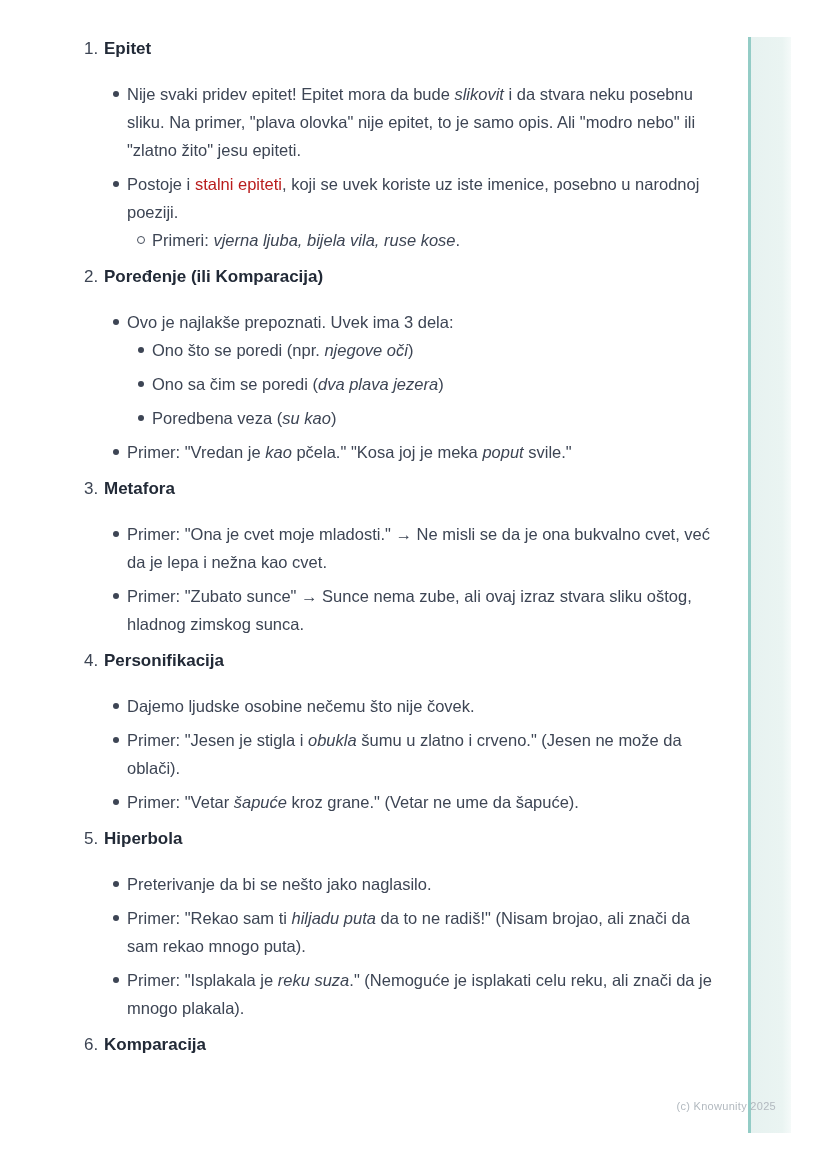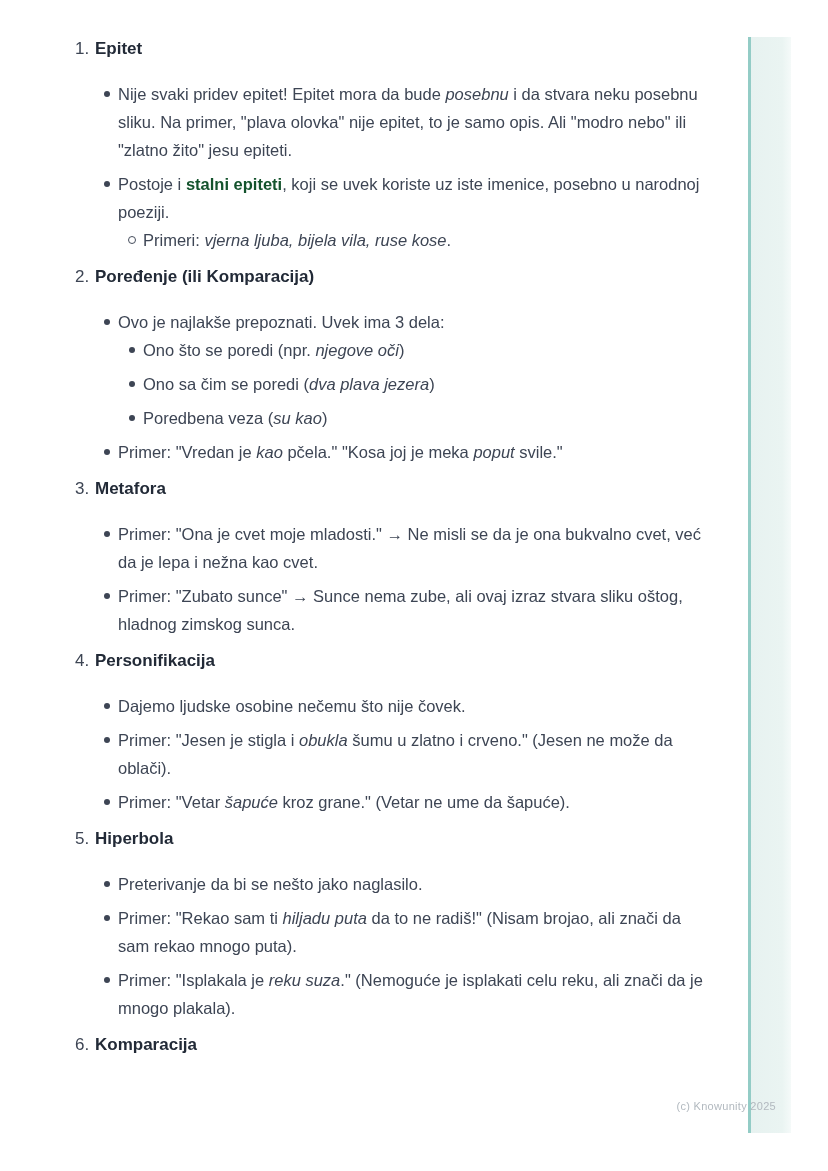--- a/index.html
+++ b/index.html
@@ -15,21 +15,21 @@
   .accent-bar {
     position: absolute;
     left: 748px; top: 37px;
     width: 40px; height: 1096px;
     border-left: 3px solid #93ccc6;
     background: linear-gradient(to right, #e7f2f0, #eaf4f2 78%, #f5faf9);
     z-index: 1;
   }
   .content {
     position: absolute;
-    left: 75px; top: 36px;
+    left: 84px; top: 36px;
     width: 640px;
     z-index: 2;
   }
   .sec { margin-top: 10px; }
   .sec:first-child { margin-top: 0; }
   .sec-h {
     font-size: 17px;
     line-height: 26px;
     margin: 0 0 18px 0;
     color: #3d4554;
@@ -56,40 +56,40 @@
   }
   .marker.circle {
     left: -15px; top: 10px;
     width: 8px; height: 8px;
     background: transparent;
     border: 1.5px solid #454d5c;
     box-sizing: border-box;
   }
   .txt { display: inline; }
   .it { font-style: italic; }
-  .bd { font-weight: 700; color: #14532d; }
+  .bd { font-weight: 400; color: #b91c1c; }
   .footer {
     position: absolute;
     top: 1100px; right: 52px;
     font-size: 11px;
     color: #b2b9bf;
     letter-spacing: 0.3px;
     z-index: 3;
   }
 </style>
 </head>
 <body>
 
 <div class="accent-bar"></div>
 
 <div class="content">
     <section class="sec">
       <div class="sec-h"><span class="num">1.</span><span class="ttl">Epitet</span></div>
       <ul class="lvl1">
-        <li><span class="marker"></span><span class="txt"><span>Nije svaki pridev epitet! Epitet mora da bude </span><span class="it">posebnu</span><span> i da stvara neku posebnu sliku. Na primer, "plava olovka" nije epitet, to je samo opis. Ali "modro nebo" ili "zlatno žito" jesu epiteti.</span></span></li>
+        <li><span class="marker"></span><span class="txt"><span>Nije svaki pridev epitet! Epitet mora da bude </span><span class="it">slikovit</span><span> i da stvara neku posebnu sliku. Na primer, "plava olovka" nije epitet, to je samo opis. Ali "modro nebo" ili "zlatno žito" jesu epiteti.</span></span></li>
         <li><span class="marker"></span><span class="txt"><span>Postoje i </span><span class="bd">stalni epiteti</span><span>, koji se uvek koriste uz iste imenice, posebno u narodnoj poeziji.</span></span><ul class="lvl2">
             <li class="compact"><span class="marker circle"></span><span class="txt"><span>Primeri: </span><span class="it">vjerna ljuba, bijela vila, ruse kose</span><span>.</span></span></li>
           </ul></li>
       </ul>
     </section>
     <section class="sec">
       <div class="sec-h"><span class="num">2.</span><span class="ttl">Poređenje (ili Komparacija)</span></div>
       <ul class="lvl1">
         <li><span class="marker"></span><span class="txt"><span>Ovo je najlakše prepoznati. Uvek ima 3 dela:</span></span><ul class="lvl2">
             <li><span class="marker"></span><span class="txt"><span>Ono što se poredi (npr. </span><span class="it">njegove oči</span><span>)</span></span></li>

